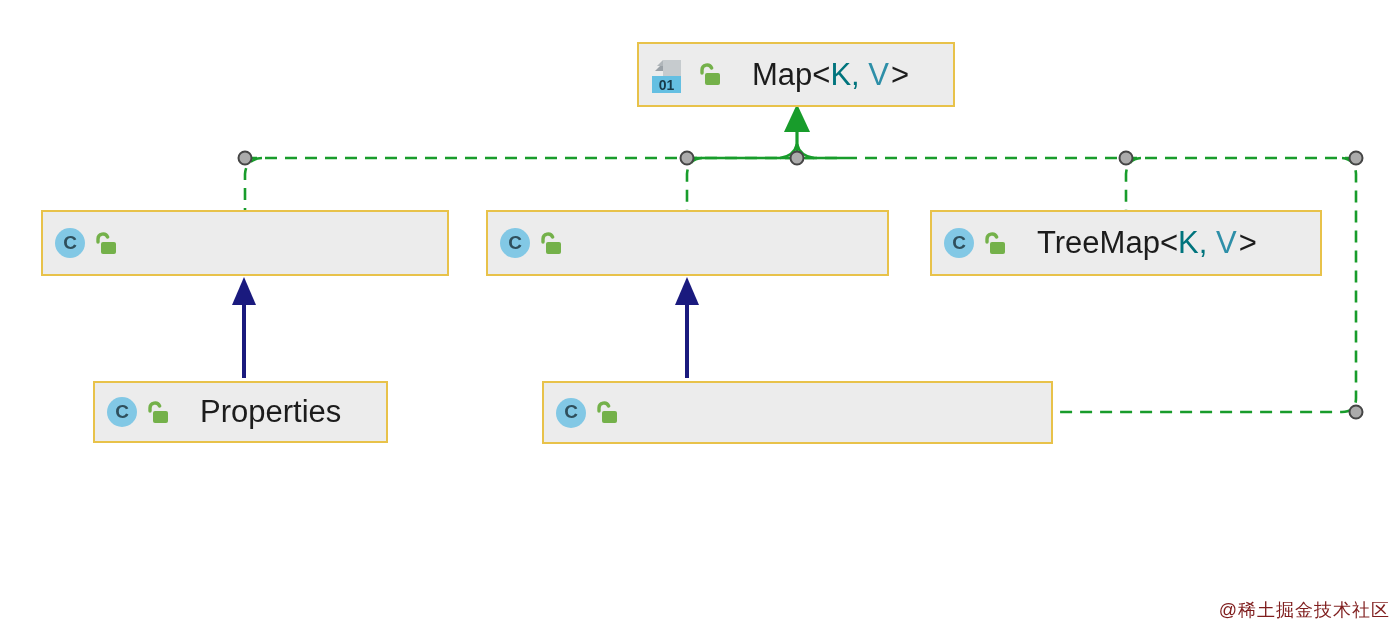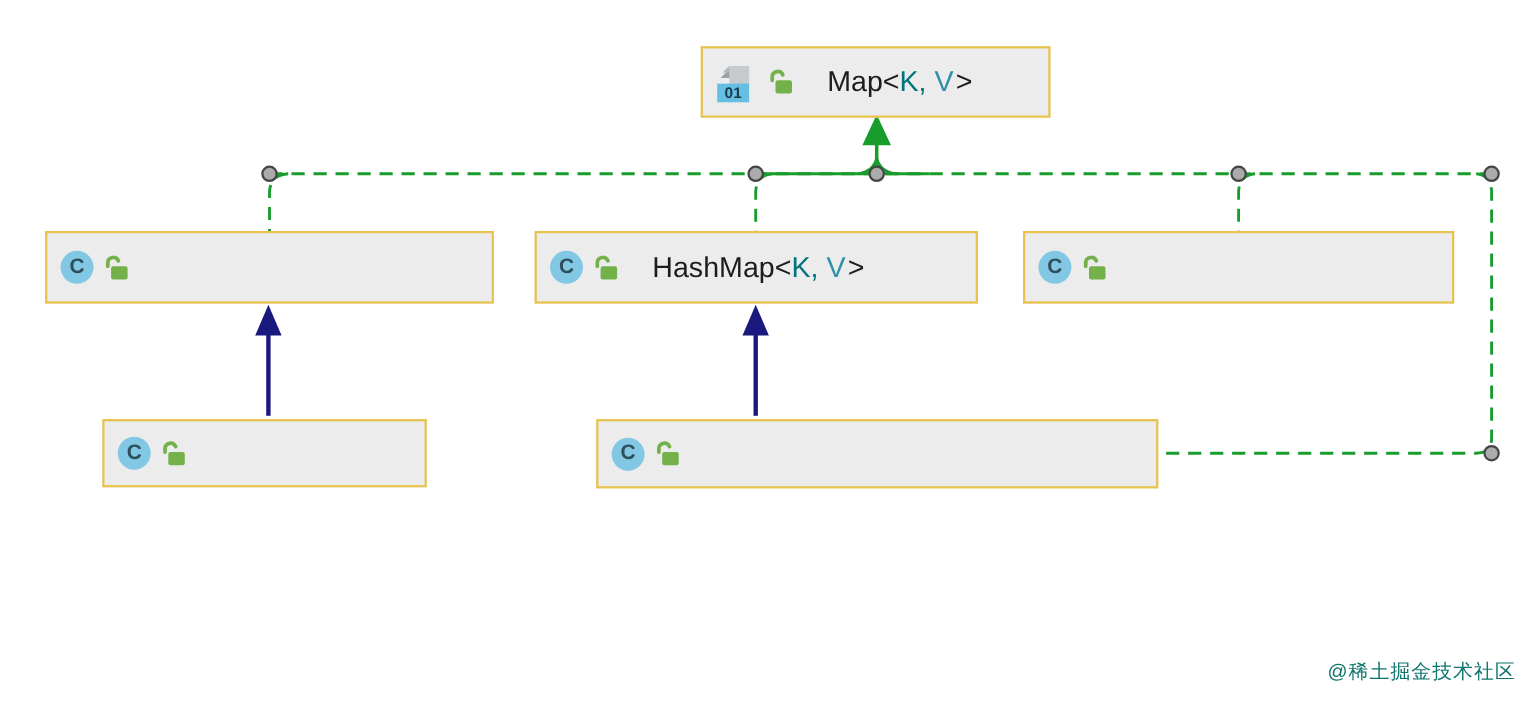--- a/index.html
+++ b/index.html
@@ -48,35 +48,35 @@
     align-items: center;
     justify-content: center;
     padding-bottom: 1px;
     box-sizing: border-box;
   }
   .iface-icon { flex: none; width: 38px; height: 38px; position: relative; }
   .lock { flex: none; margin-left: 9px; display: flex; }
 
   .label {
     margin-left: 30px;
-    font-size: 26px;
+    font-size: 31px;
     color: #1c1c1c;
     white-space: pre;
   }
   .label .k, .label .comma { color: #00747d; }
   .label .v  { color: #2e8fa8; }
   .label .gt { margin-left: 2px; }
 
   
   .watermark {
     position: absolute;
-    right: 20px;
+    right: 8px;
     top: 598px;
     font-size: 18px;
-    color: #0f766e;
+    color: #7f1d1d;
     letter-spacing: 1px;
   }
 </style>
 </head>
 <body>
 
 <div class="stage">
 
   <svg class="wires" viewBox="0 0 1398 640" xmlns="http://www.w3.org/2000/svg">
 
@@ -141,41 +141,42 @@
   </div>
 
   <div class="node n-hashmap">
     <span class="cicon">C</span>
     <span class="lock">
       <svg width="24" height="23" viewBox="0 0 24 23" xmlns="http://www.w3.org/2000/svg">
         <path d="M4 10 V7 a5 5 0 0 1 9.6 -2" fill="none" stroke="#74b14a" stroke-width="3.4" stroke-linecap="round"></path>
         <rect x="7" y="10" width="15" height="12" rx="2" fill="#74b14a"></rect>
       </svg>
     </span>
-    <span class="label"><span class="nm">HashMap</span><span class="lt">&lt;</span><span class="k">K</span><span class="comma">, </span><span class="v">V</span><span class="gt">&gt;</span></span>
   </div>
 
   <div class="node n-treemap">
     <span class="cicon">C</span>
     <span class="lock">
       <svg width="24" height="23" viewBox="0 0 24 23" xmlns="http://www.w3.org/2000/svg">
         <path d="M4 10 V7 a5 5 0 0 1 9.6 -2" fill="none" stroke="#74b14a" stroke-width="3.4" stroke-linecap="round"></path>
         <rect x="7" y="10" width="15" height="12" rx="2" fill="#74b14a"></rect>
       </svg>
     </span>
+    <span class="label"><span class="nm">TreeMap</span><span class="lt">&lt;</span><span class="k">K</span><span class="comma">, </span><span class="v">V</span><span class="gt">&gt;</span></span>
   </div>
 
   <div class="node n-properties">
     <span class="cicon">C</span>
     <span class="lock">
       <svg width="24" height="23" viewBox="0 0 24 23" xmlns="http://www.w3.org/2000/svg">
         <path d="M4 10 V7 a5 5 0 0 1 9.6 -2" fill="none" stroke="#74b14a" stroke-width="3.4" stroke-linecap="round"></path>
         <rect x="7" y="10" width="15" height="12" rx="2" fill="#74b14a"></rect>
       </svg>
     </span>
+    <span class="label"><span class="nm">Properties</span><span class="lt"></span><span class="k"></span><span class="comma"></span><span class="v"></span><span class="gt"></span></span>
   </div>
 
   <div class="node n-linkedhashmap">
     <span class="cicon">C</span>
     <span class="lock">
       <svg width="24" height="23" viewBox="0 0 24 23" xmlns="http://www.w3.org/2000/svg">
         <path d="M4 10 V7 a5 5 0 0 1 9.6 -2" fill="none" stroke="#74b14a" stroke-width="3.4" stroke-linecap="round"></path>
         <rect x="7" y="10" width="15" height="12" rx="2" fill="#74b14a"></rect>
       </svg>
     </span>

